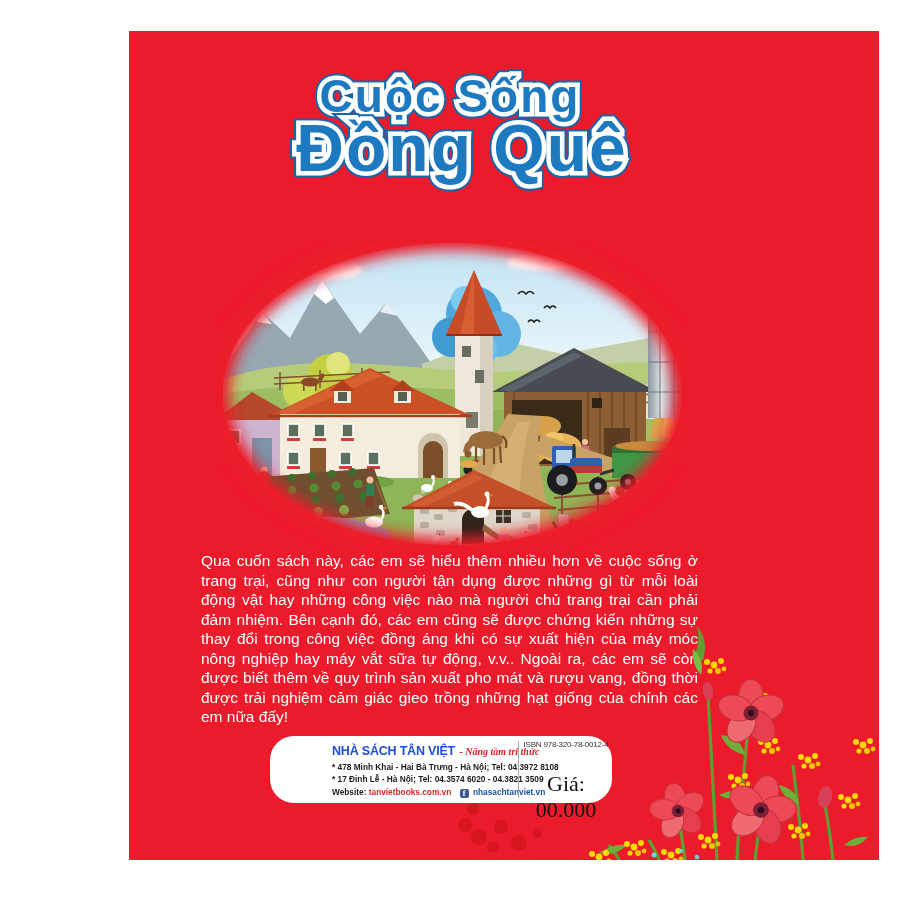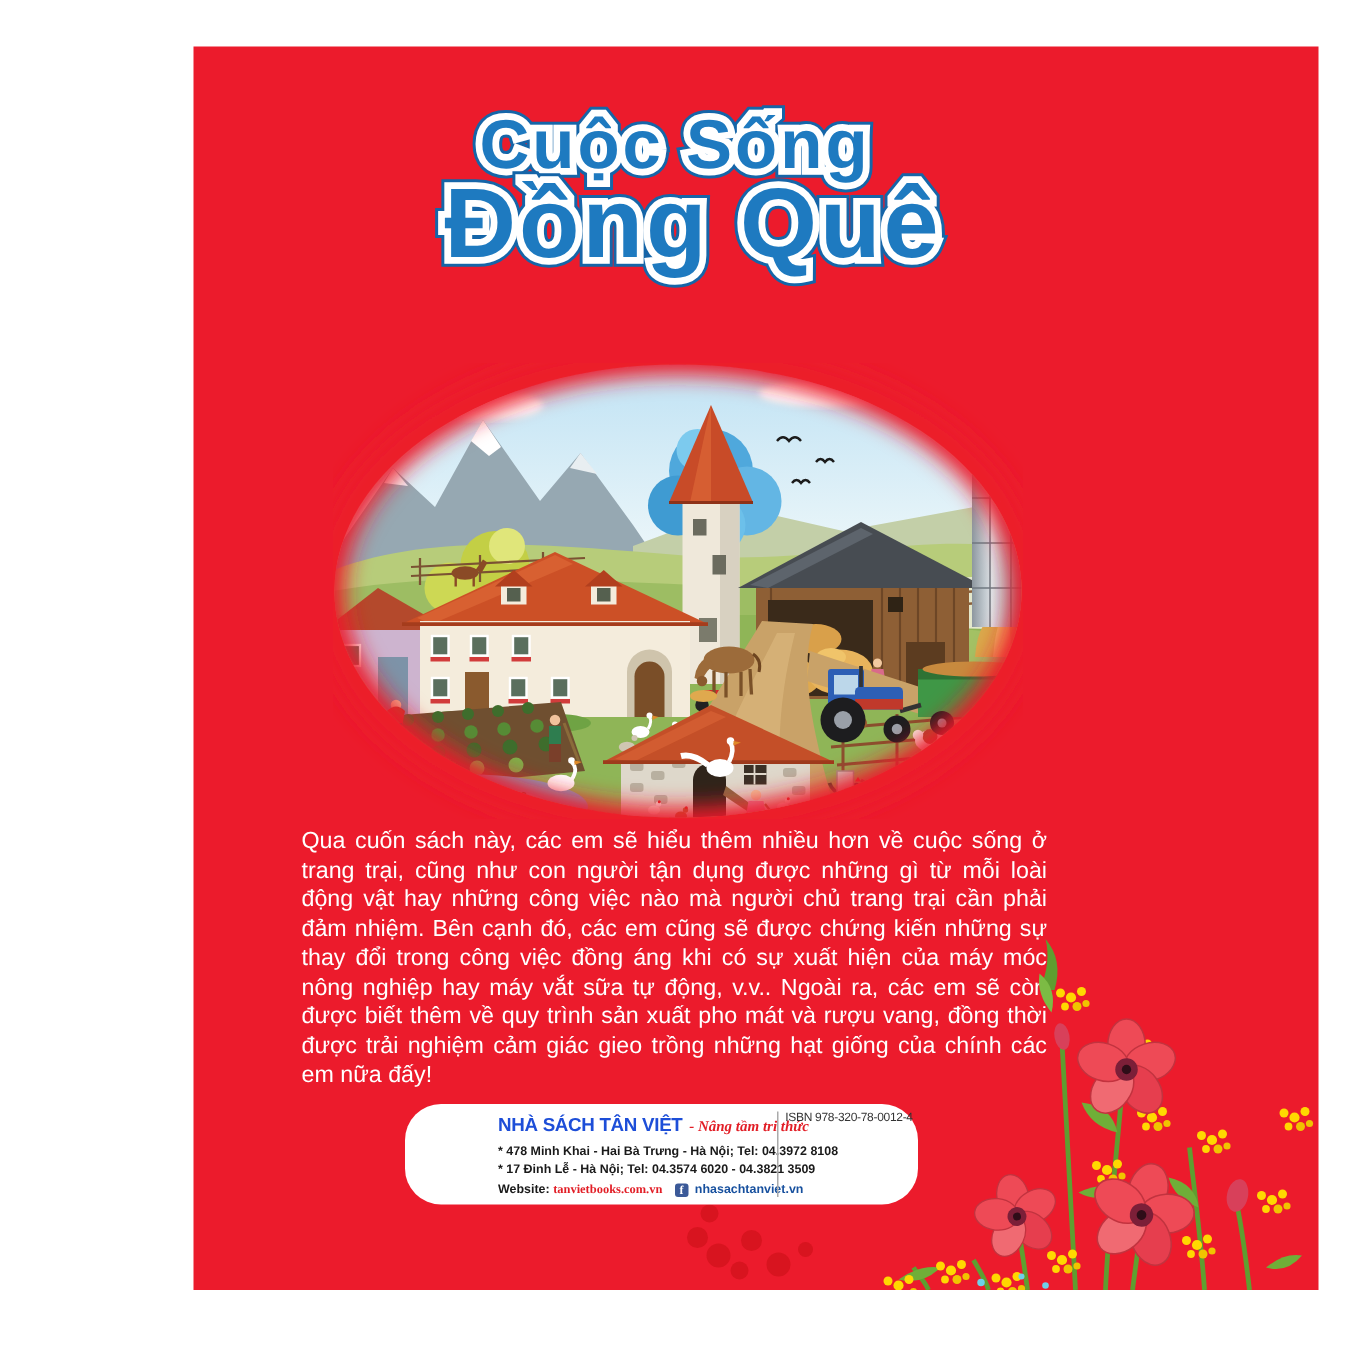--- a/index.html
+++ b/index.html
@@ -32,21 +32,21 @@
           border-radius:24px;z-index:3;}
   .logo{position:absolute;left:-8px;top:1px;width:66px;height:66px;}
   .pub-text{position:absolute;left:62px;top:5px;width:186px;}
   .pub-name-row{white-space:nowrap;}
   .pub-name{font-size:12.5px;font-weight:700;color:#1d4ed8;letter-spacing:-0.2px;}
   .pub-slogan{font-family:"Liberation Serif",serif;font-style:italic;font-weight:700;
               font-size:10px;color:#E21E26;}
   .pub-addr{font-size:8.3px;font-weight:700;color:#1a1a1a;margin-top:2.5px;white-space:nowrap;}
   .pub-web{font-size:8.3px;font-weight:700;margin-top:2.5px;white-space:nowrap;}
   .web-label{color:#1a1a1a;}
-  .web-red{color:#E21E26;font-family:Liberation Serif, serif;}
+  .web-red{color:#E21E26;}
   .web-blue{color:#17509E;}
   .fb-icon{display:inline-block;width:9px;height:9px;background:#3b5998;color:#fff;
            border-radius:2px;font-size:8px;line-height:9px;text-align:center;
            font-weight:700;vertical-align:-1px;margin:0 2px 0 6px;font-family:"Liberation Serif",serif;}
   .pub-divider{position:absolute;left:248px;top:5px;width:1px;height:57px;background:#aaaaaa;}
   .pub-right{position:absolute;left:252px;top:4px;width:88px;text-align:center;}
   .isbn{font-size:8px;color:#333333;letter-spacing:-0.2px;white-space:nowrap;}
   .price{font-family:"Liberation Serif",serif;font-size:22px;color:#111111;margin-top:22px;}
 </style>
 </head>
@@ -661,17 +661,18 @@
         <div class="pub-web">
           <span class="web-label">Website:</span>
           <span class="web-red">tanvietbooks.com.vn</span>
           <span class="fb-icon">f</span>
           <span class="web-blue">nhasachtanviet.vn</span>
         </div>
       </div>
       <div class="pub-divider"></div>
       <div class="pub-right">
         <div class="isbn">ISBN 978-320-78-0012-4</div>
+        <div class="price">Giá: 00.000</div>
       </div>
     </div>
 
   </div>
 </div>
 
 </body></html>

